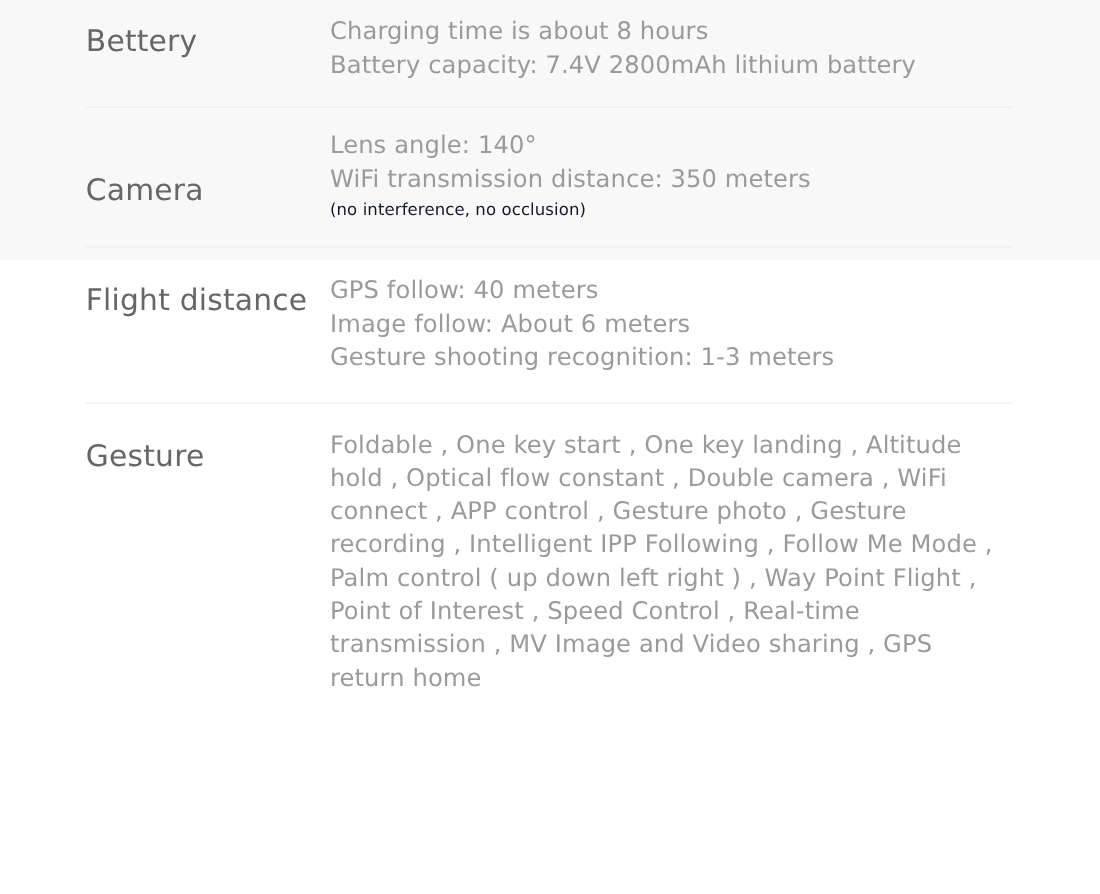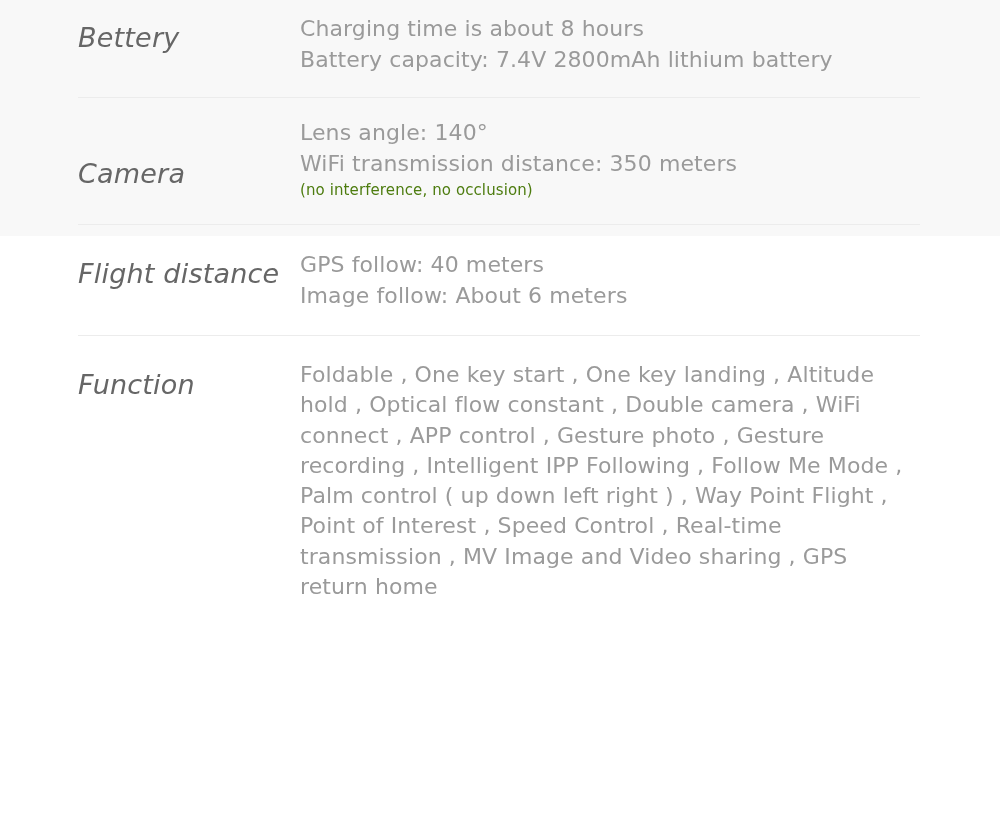--- a/index.html
+++ b/index.html
@@ -60,21 +60,20 @@
   .row-function     { padding-top: 25px;  padding-bottom: 30px; }
 
   .spec-label {
     flex: 0 0 222px;
     max-width: 222px;
     color: #666666;
     font-size: 27px;
     font-weight: 400;
     line-height: 36px;
     letter-spacing: 0.2px;
-    font-style: italic;
   }
 
   .row-battery  .spec-label { padding-top: 6px; }
   .row-camera   .spec-label { padding-top: 6px; margin-top: 32px; }
   .row-flight   .spec-label { padding-top: 6px; }
   .row-function .spec-label { padding-top: 7px; }
 
   .spec-value {
     flex: 1 1 auto;
     color: #9a9a9a;
@@ -90,21 +89,21 @@
   }
 
   .spec-value .line.wrap {
     white-space: normal;
   }
 
   .spec-value .note {
     display: block;
     font-size: 15px;
     line-height: 20px;
-    color: #4d7c0f;
+    color: #0f172a;
     letter-spacing: 0.1px;
     margin-top: 1px;
   }
 
   .row-function .spec-value {
     line-height: 30.3px;
     max-width: 640px;
   }
 </style>
 </head>
@@ -129,23 +128,24 @@
       <span class="line">WiFi transmission distance: 350 meters</span>
       <span class="note">(no interference, no occlusion)</span>
     </div>
   </div>
 
   <div class="spec-row row-flight">
     <div class="spec-label">Flight distance</div>
     <div class="spec-value">
       <span class="line">GPS follow: 40 meters</span>
       <span class="line">Image follow: About 6 meters</span>
+      <span class="line">Gesture shooting recognition: 1-3 meters</span>
     </div>
   </div>
 
   <div class="spec-row row-function">
-    <div class="spec-label">Function</div>
+    <div class="spec-label">Gesture</div>
     <div class="spec-value">
       <span class="line wrap">Foldable , One key start , One key landing , Altitude hold , Optical flow constant , Double camera , WiFi connect , APP control , Gesture photo , Gesture recording , Intelligent IPP Following , Follow Me Mode , Palm control ( up down left right ) , Way Point Flight , Point of Interest , Speed Control , Real-time transmission , MV Image and Video sharing , GPS return home</span>
     </div>
   </div>
 
 </div>
 
 </body></html>

